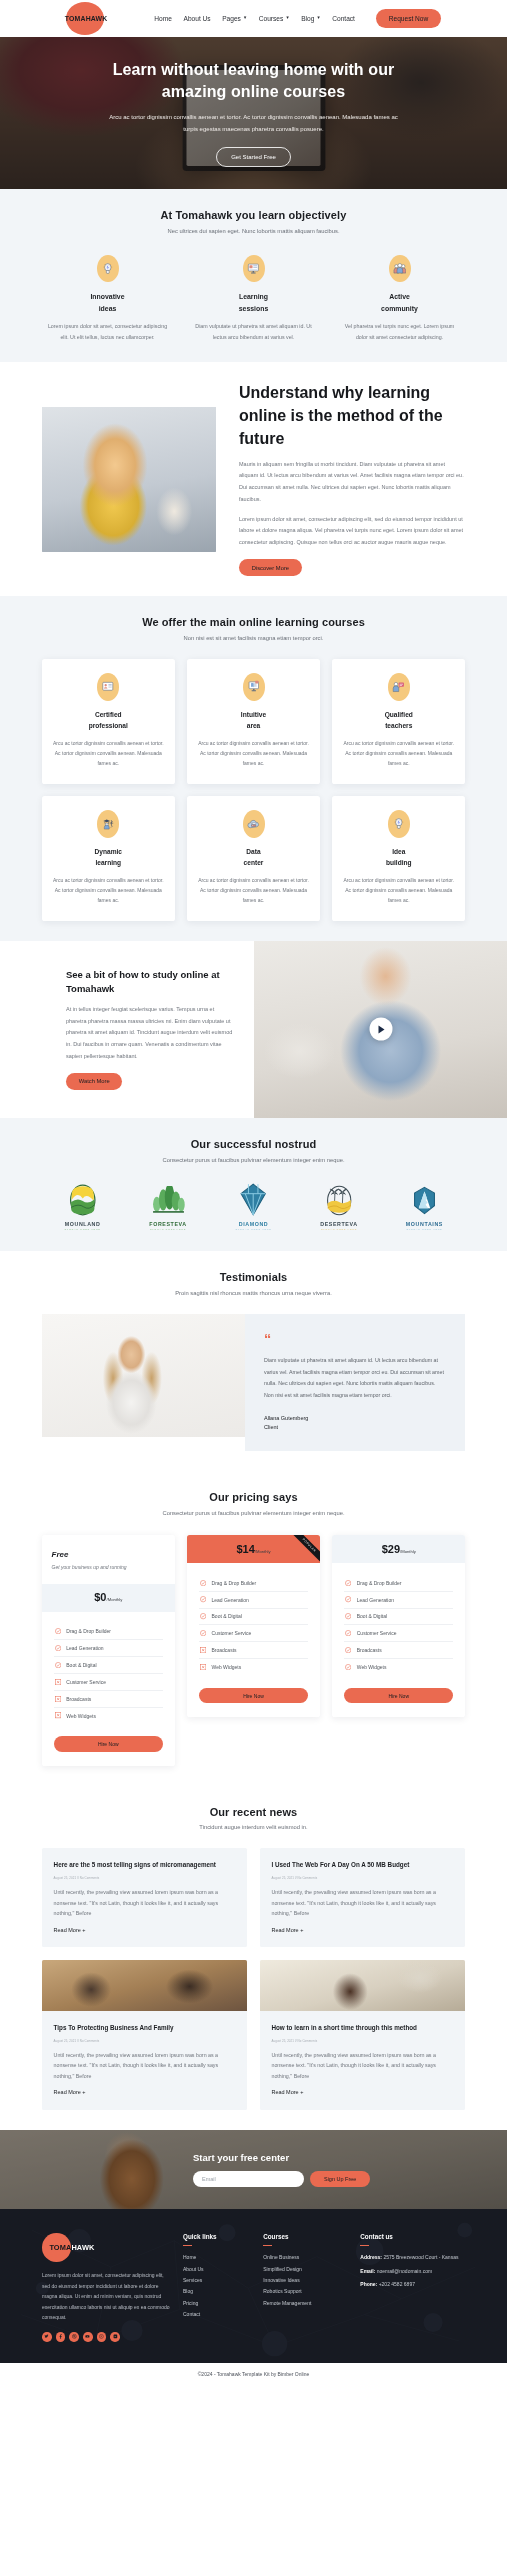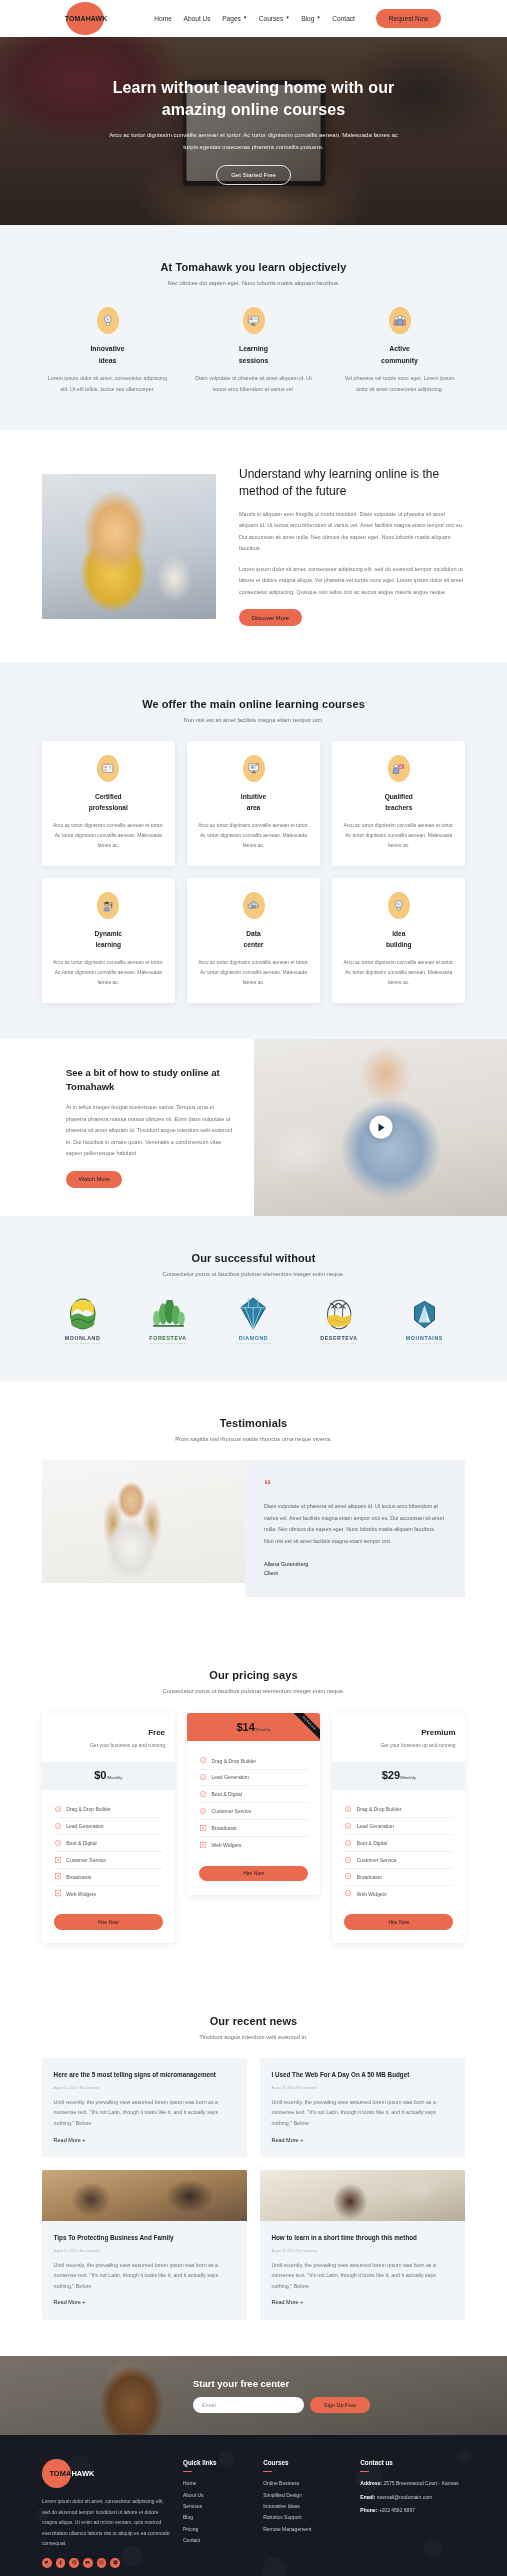--- a/index.html
+++ b/index.html
@@ -34,21 +34,21 @@
   .caret { font-size:4.2px; color:#2c2f35; line-height:1; }
   .btn-pill {
     background:#ea6a50; color:#1b1d21; border:none; border-radius:16px;
     font-size:6.6px; padding:5.8px 12.7px; cursor:pointer;
     font-family:"Liberation Sans", sans-serif; white-space:nowrap;
   }
   .nav-cta { margin-left:9.5px; }
 
   
   .hero {
-    height:188px; position:relative; overflow:hidden;
+    height:152px; position:relative; overflow:hidden;
     display:flex; align-items:center; justify-content:center;
     background:linear-gradient(180deg,#6e4c43 0%,#4e3a33 45%,#2f2623 100%);
   }
   .hero-photo {
     position:absolute; inset:0;
     background:
       radial-gradient(ellipse 148px 95px at 16% 22%, #9d3a42 0%, #7b3038 42%, rgba(123,48,56,0) 70%),
       radial-gradient(ellipse 122px 79px at 83% 30%, #3a3330 0%, rgba(58,51,48,0) 72%),
       radial-gradient(ellipse 158px 85px at 50% 86%, #b08862 0%, rgba(176,136,98,0) 75%),
       linear-gradient(180deg,#8a6b52 0%,#6d5341 40%,#41342c 100%);
@@ -74,21 +74,21 @@
     width:296px; margin-left:auto; margin-right:auto;
   }
   .btn-outline {
     margin-top:11.6px; background:transparent; color:#fff;
     border:0.5px solid rgba(255,255,255,.85); border-radius:16px;
     font-size:6px; padding:5.8px 13.7px; cursor:pointer;
     font-family:"Liberation Sans", sans-serif;
   }
 
   
-  .section { padding:36px 0; }
+  .section { padding:20px 0; }
   .bg-pale { background:#f2f5f8; }
   .bg-white { background:#ffffff; }
   .sec-title {
     text-align:center; font-size:11px; font-weight:700; color:#1b1d21;
     letter-spacing:0.1px;
   }
   .sec-sub {
     text-align:center; font-size:5.8px; color:#6a6f77; margin-top:6.9px;
   }
 
@@ -117,21 +117,21 @@
   .ph-study {
     position:absolute; inset:0;
     background:
       radial-gradient(ellipse 45px 58px at 42% 40%, #f3c98f 0%, #e0ae6e 45%, rgba(224,174,110,0) 72%),
       radial-gradient(ellipse 42px 50px at 41% 68%, #f0c84f 0%, #d8ae33 60%, rgba(216,174,51,0) 80%),
       radial-gradient(ellipse 24px 32px at 76% 72%, #efe9df 0%, rgba(239,233,223,0) 75%),
       linear-gradient(170deg,#dfe3e7 0%,#c3cad2 55%,#9aa4ae 100%);
   }
   .split-body { flex:1; }
   .split-title {
-    font-size:12px; font-weight:400; color:#17191d; line-height:1.42;
+    font-size:16px; font-weight:700; color:#17191d; line-height:1.42;
   }
   .split-p {
     font-size:5.5px; color:#70757d; line-height:2.1; margin-top:8.5px;
   }
   .btn-solid {
     margin-top:10.6px; background:#ea6a50; color:#1b1d21; border:none;
     border-radius:16px; font-size:5.8px; padding:5.8px 12.7px; cursor:pointer;
     font-family:"Liberation Sans", sans-serif;
   }
 
@@ -211,21 +211,21 @@
   .testi-text { font-size:5.3px; color:#5f646b; line-height:2.15; margin-top:11.6px; }
   .testi-author { font-size:5.5px; color:#1b1d21; margin-top:13.7px; }
   .testi-role { font-size:5.5px; color:#1b1d21; margin-top:3.7px; }
 
   
   .price-row { display:flex; gap:12.7px; margin-top:19px; align-items:flex-start; }
   .price-card {
     flex:1; background:#fff; border-radius:2.6px; overflow:hidden;
     box-shadow:0 1.1px 7.4px rgba(20,30,50,.08); position:relative;
   }
-  .price-head { padding:15px 9.5px 13.7px; text-align:right; }
+  .price-head { padding:15px 9.5px 13.7px; text-align:left;font-style:italic; }
   .plan-name { font-size:8px; font-weight:700; color:#1b1d21; }
   .plan-tag { font-size:5px; color:#70757d; margin-top:4.8px; }
   .ribbon {
     position:absolute; top:0; right:0; width:31px; height:31px; overflow:hidden;
   }
   .ribbon i {
     position:absolute; display:block; width:44px; background:#141619; color:#fff;
     font-size:2.9px; letter-spacing:0.6px; text-align:center; line-height:6.9px;
     height:6.9px; transform:rotate(45deg); right:-11.6px; top:6.9px; font-style:normal;
   }
@@ -573,21 +573,21 @@
   <div class="video-right">
     <div class="video-photo"></div>
     <div class="play-btn">
         <div class="play-tri"></div>
       </div>
   </div>
 </section>
 
 <section class="section bg-pale">
   <div class="container">
-    <h2 class="sec-title">Our successful without</h2>
+    <h2 class="sec-title">Our successful nostrud</h2>
     <p class="sec-sub">Consectetur purus ut faucibus pulvinar elementum integer enim neque.</p>
     <div class="partner-row">
       <div class="partner">
         <svg width="27.5" height="32" viewBox="0 0 52 60">
             <ellipse cx="26" cy="30" rx="23" ry="28" fill="none" stroke="#2f6b38" stroke-width="2.4"></ellipse>
             <circle cx="34" cy="16" r="6" fill="#f5d33c"></circle>
             <path d="M5 30 Q16 13 26 27 Q34 16 47 32 L47 20 Q47 4 26 4 Q5 4 5 20z" fill="#f5d33c"></path>
             <path d="M4 34 q12 -9 22 -2 t22 -3 v18 q0 10 -22 10 t-22 -10z" fill="#4f9e47"></path>
             <path d="M4 44 q14 -8 24 -1 t20 -4" fill="none" stroke="#2f6b38" stroke-width="1.8"></path>
           </svg>
@@ -769,24 +769,20 @@
                   <rect x=".8" y=".8" width="10.4" height="10.4" fill="none" stroke="#ea6a50" stroke-width="1"></rect>
                   <path d="M4 4l4 4M8 4l-4 4" stroke="#ea6a50" stroke-width="1.1"></path>
                 </svg></span>
               <span>Web Widgets</span>
             </div>
         </div>
         <div class="price-foot"><button class="btn-hire">Hire Now</button></div>
       </div>
 
       <div class="price-card">
-        <div class="price-head">
-          <div class="plan-name">Premium</div>
-          <div class="plan-tag">Get your business up and running</div>
-        </div>
         <div class="price-band">
           <span class="price-amt">$29</span><span class="price-per">/Monthly</span>
         </div>
         <div class="price-feats">
           <div class="feat-line">
               <span class="mark"><svg width="6.3" height="6.3" viewBox="0 0 12 12">
                   <circle cx="6" cy="6" r="5.2" fill="none" stroke="#ea6a50" stroke-width="1"></circle>
                   <path d="M3.6 6.2 5.2 7.8 8.5 4.3" fill="none" stroke="#ea6a50" stroke-width="1.1"></path>
                 </svg></span>
               <span>Drag &amp; Drop Builder</span>

